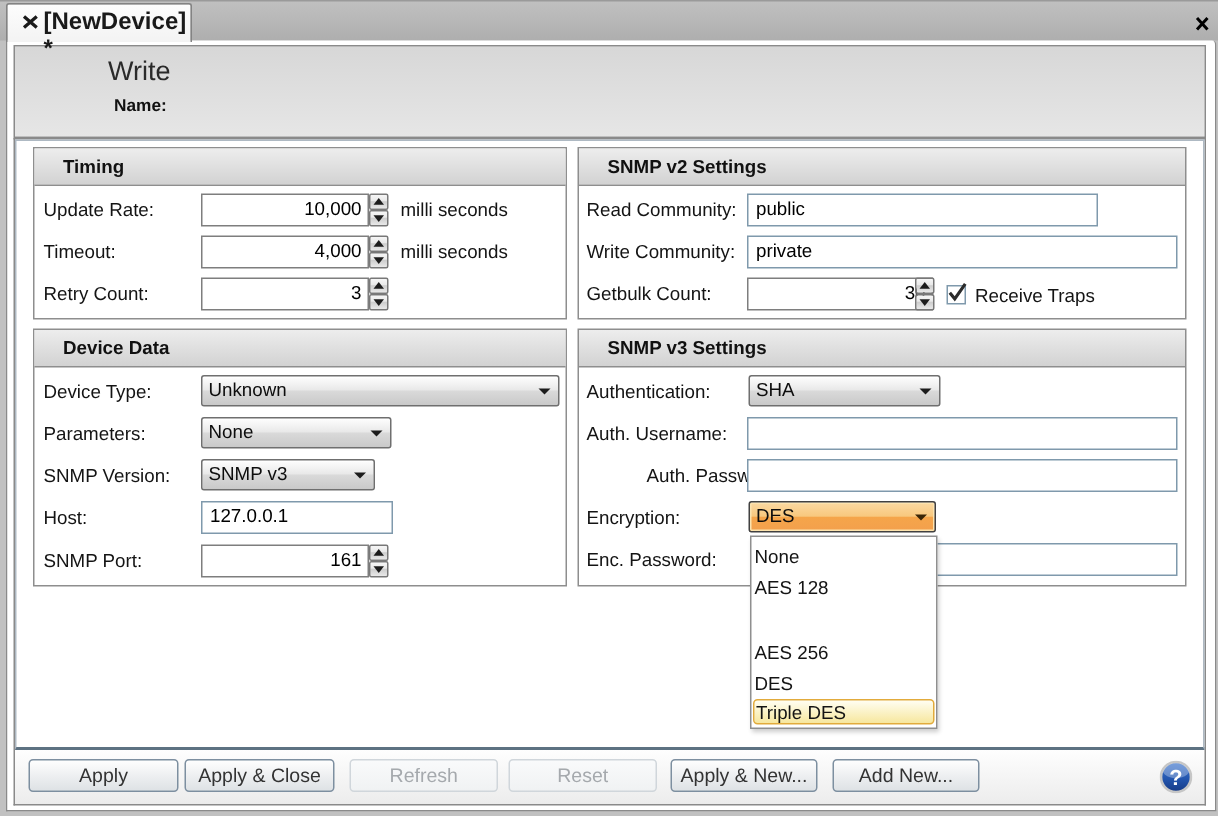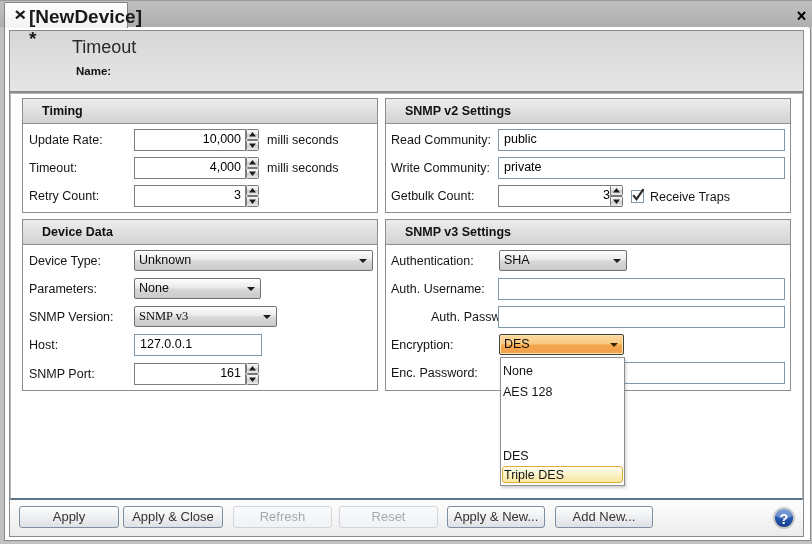--- a/index.html
+++ b/index.html
@@ -3,21 +3,21 @@
 <meta charset="utf-8">
 <style>
 * { margin:0; padding:0; box-sizing:border-box; }
 html,body { width:812px; height:544px; overflow:hidden; }
 body { font-family:"Liberation Sans", sans-serif; background:#c1c1c1; position:relative; }
 .abs { position:absolute; }
 
 
 #tabbar { left:0; top:0; width:812px; height:27px; background:linear-gradient(180deg,#c0c0c0,#aeaeae); border-top:1px solid #9a9a9a; }
 #tab { left:4px; top:2px; width:124px; height:26px; background:linear-gradient(180deg,#fdfdfd,#f3f3f3); border:1px solid #838383; border-bottom:none; border-radius:2px 2px 0 0; z-index:5; }
-#tab .t { position:absolute; left:24px; top:3px; font-size:19px; font-weight:bold; color:#1a1a1a; }
+#tab .t { position:absolute; left:24px; top:3px; font-size:16px; font-weight:bold; color:#1a1a1a; }
 
 
 #win { left:4px; top:27px; width:807px; height:514px; background:#fff; border:1px solid #8a8a8a; border-top:none; border-radius:0 3px 0 0; }
 
 
 #devhdr { left:9px; top:30px; width:795px; height:62px; background:linear-gradient(180deg,#d7d7d7,#e6e6e6); border:1px solid #8a8a8a; }
 #devhdr .title { position:absolute; left:62px; top:6px; font-size:18px; color:#2a2a2a; }
 #devhdr .nlabel { position:absolute; left:66px; top:34px; font-size:11.5px; font-weight:bold; color:#111; }
 #nameinput { left:116px; top:30px; width:663px; height:23px; background:#fff; border:1px solid #8799a7; font-size:12.5px; color:#000; line-height:21px; padding-left:3px; }
 
@@ -64,21 +64,21 @@
   </svg>
 <div class="abs" id="win"></div>
 <div class="abs" id="tab">
     <svg style="position:absolute;left:10px;top:7px;" width="11" height="10">
       <path d="M1 1 L9.5 8.4 M9.5 1 L1 8.4" stroke="#1a1a1a" stroke-width="2.2"></path>
     </svg>
     <span class="t">[NewDevice] *</span>
   </div>
 
 <div class="abs" id="devhdr">
-  <div class="title">Timeout</div>
+  <div class="title">Write</div>
   <div class="nlabel">Name:</div>
 </div>
 
 <div class="abs" id="frame">
     <div id="frameinner"></div>
   </div>
 
 <div class="abs gbox" style="left:22px;top:98px;width:356px;height:115px;">
   <div class="hdr">Timing</div>
 </div>
@@ -114,21 +114,21 @@
   <svg width="9" height="22">
       <polygon points="4.5,3 8,7.5 1,7.5" fill="#1c1c1c"></polygon>
       <polygon points="1,14.5 8,14.5 4.5,19" fill="#1c1c1c"></polygon>
     </svg>
   </div>
 
 <div class="abs gbox" style="left:385px;top:98px;width:406px;height:115px;">
   <div class="hdr">SNMP v2 Settings</div>
 </div>
 <div class="lbl" style="left:391px;top:133px;">Read Community:</div>
-<div class="tinput" style="left:498px;top:129px;width:287px;height:22px;">public</div>
+<div class="tinput" style="left:498px;top:129px;width:234px;height:22px;">public</div>
 <div class="lbl" style="left:391px;top:161px;">Write Community:</div>
 <div class="tinput" style="left:498px;top:157px;width:287px;height:22px;">private</div>
 <div class="lbl" style="left:391px;top:189px;">Getbulk Count:</div>
 <div class="ninput" style="left:498px;top:185px;width:124px;height:22px;">30</div>
 <div class="spin" style="left:610px;top:185px;">
     <div class="b up"></div>
     <div class="b dn"></div>
   <svg width="9" height="22">
       <polygon points="4.5,3 8,7.5 1,7.5" fill="#1c1c1c"></polygon>
       <polygon points="1,14.5 8,14.5 4.5,19" fill="#1c1c1c"></polygon>
@@ -141,21 +141,21 @@
 <div class="lbl" style="left:650px;top:190px;">Receive Traps</div>
 
 <div class="abs gbox" style="left:22px;top:219px;width:356px;height:172px;">
   <div class="hdr">Device Data</div>
 </div>
 <div class="lbl" style="left:29px;top:254px;">Device Type:</div>
 <div class="dd" style="left:134px;top:250px;width:239px;">Unknown<span class="arr"></span></div>
 <div class="lbl" style="left:29px;top:282px;">Parameters:</div>
 <div class="dd" style="left:134px;top:278px;width:127px;">None<span class="arr"></span></div>
 <div class="lbl" style="left:29px;top:310px;">SNMP Version:</div>
-<div class="dd" style="left:134px;top:306px;width:143px;font-family:Liberation Serif, serif;">SNMP v3<span class="arr"></span></div>
+<div class="dd" style="left:134px;top:306px;width:116px;">SNMP v3<span class="arr"></span></div>
 <div class="lbl" style="left:29px;top:338px;">Host:</div>
 <div class="tinput" style="left:134px;top:334px;width:128px;height:22px;">127.0.0.1</div>
 <div class="lbl" style="left:29px;top:367px;">SNMP Port:</div>
 <div class="ninput" style="left:134px;top:363px;width:112px;height:22px;">161</div>
 <div class="spin" style="left:246px;top:363px;">
     <div class="b up"></div>
     <div class="b dn"></div>
   <svg width="9" height="22">
       <polygon points="4.5,3 8,7.5 1,7.5" fill="#1c1c1c"></polygon>
       <polygon points="1,14.5 8,14.5 4.5,19" fill="#1c1c1c"></polygon>
@@ -172,20 +172,21 @@
 <div class="lbl" style="left:391px;top:310px;margin-left:40px;">Auth. Password:</div>
 <div class="tinput" style="left:498px;top:306px;width:287px;height:22px;"></div>
 <div class="lbl" style="left:391px;top:338px;">Encryption:</div>
 <div class="lbl" style="left:391px;top:366px;">Enc. Password:</div>
 <div class="tinput" style="left:500px;top:362px;width:285px;height:22px;"></div>
 <div class="dd ddorange" style="left:499px;top:334px;width:125px;">DES<span class="arr"></span></div>
 
 <div class="abs" id="popup">
   <div class="it" style="top:1px;">None</div>
   <div class="it" style="top:22.2px;">AES 128</div>
+  <div class="it" style="top:64.6px;">AES 256</div>
   <div class="it" style="top:85.8px;">DES</div>
   <div class="hi" style="top:108px;">Triple DES</div>
 </div>
 
 <div class="abs" id="btnbar">
   <div class="btn" style="left:9px;width:100px;">Apply</div>
   <div class="btn" style="left:113px;width:100px;">Apply &amp; Close</div>
   <div class="btn dis" style="left:223px;width:99px;">Refresh</div>
   <div class="btn dis" style="left:329px;width:99px;">Reset</div>
   <div class="btn" style="left:437px;width:98px;">Apply &amp; New...</div>

